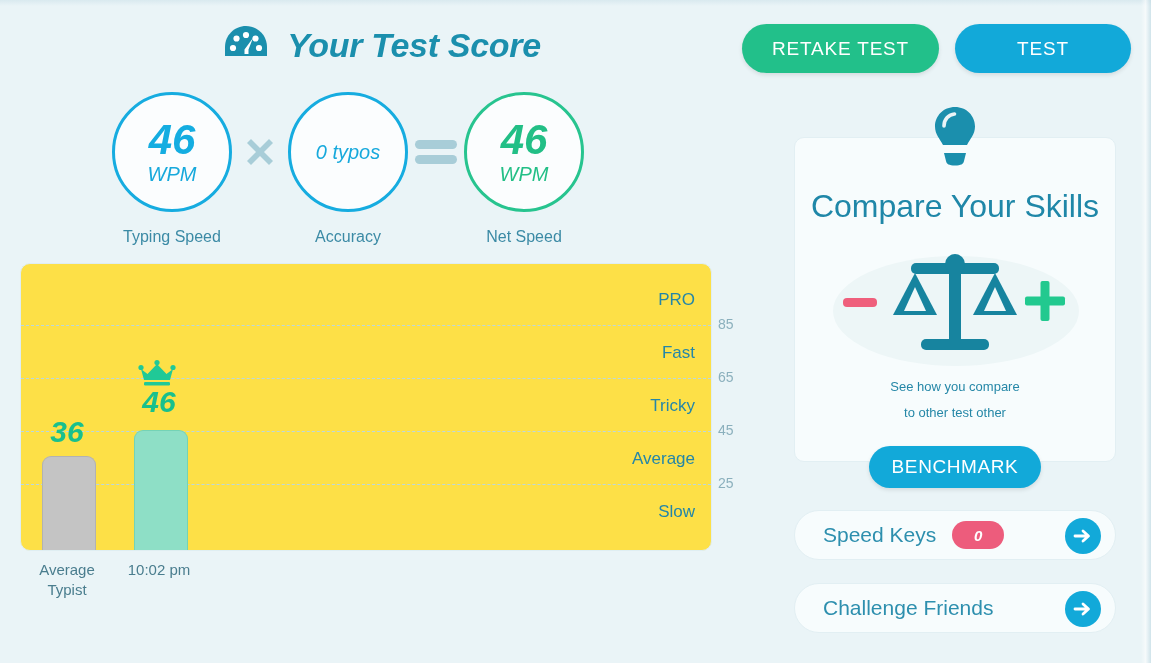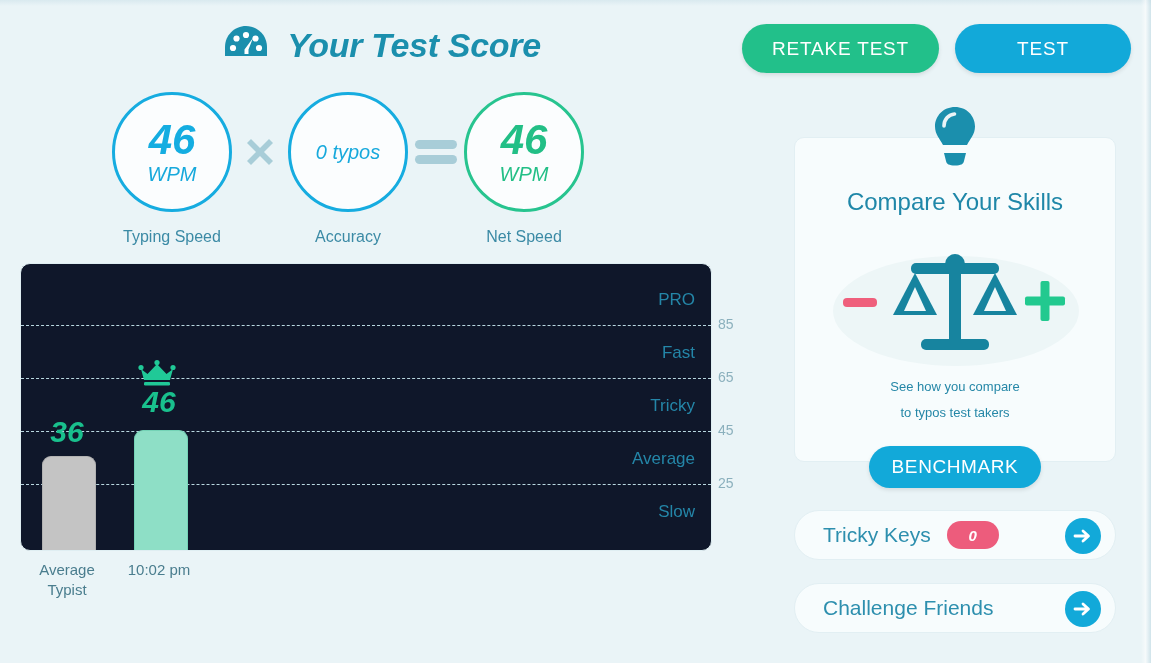--- a/index.html
+++ b/index.html
@@ -79,21 +79,21 @@
   .op {
     width: 56px; height: 120px;
     display:flex; align-items:center; justify-content:center;
     color:#a8cdd8;
   }
 
   
   .chart-card {
     position: absolute; left: 20px; top: 263px;
     width: 692px; height: 288px;
-    background: #0f172a;
+    background: #fde047;
     border: 1px solid #dfeef2;
     border-radius: 10px;
     box-sizing: border-box;
   }
   .chart-inner { position: absolute; inset: 0; }
   .gridline {
     position: absolute; left: 0; width: 100%;
     border-top: 1px dashed #b9d7e0; height: 0;
   }
   .band-label {
@@ -125,21 +125,21 @@
     position: absolute; left: 931px; top: 105px; width: 48px; height: 62px; z-index: 3;
   }
   .compare-card {
     position: absolute; left: 794px; top: 137px;
     width: 322px; height: 325px;
     background: #f7fcfd; border: 1px solid #e2eff3; border-radius: 10px;
     box-sizing: border-box;
   }
   .compare-title {
     position: absolute; top: 50px; left: 0; width: 100%;
-    text-align: center; font-size: 24px; color: #1f87a8;
+    text-align: center; font-size: 32px; color: #1f87a8;
   }
   .scale-ellipse {
     position: absolute; left: 38px; top: 118px; width: 246px; height: 110px;
     background: #edf6f7; border-radius: 50%;
   }
   .scale-svg { position: absolute; left: 92px; top: 115px; width: 136px; height: 110px; }
   .minus-sign {
     position: absolute; left: 48px; top: 160px; width: 34px; height: 9px;
     background: #ef5f7c; border-radius: 4px;
   }
@@ -322,38 +322,38 @@
 
     <span>
       <svg class="plus-sign" viewBox="0 0 44 44">
         <rect x="17.5" y="2" width="9" height="40" rx="2" fill="#22c98f"></rect>
         <rect x="2" y="17.5" width="40" height="9" rx="2" fill="#22c98f"></rect>
       </svg>
     </span>
 
     <div class="compare-text">
       <div>See how you compare</div>
-      <div>to typos test takers</div>
+      <div>to other test other</div>
     </div>
   </div>
 
   <span>
     <svg class="bulb-icon" viewBox="0 0 48 62">
       <path d="M24 2 C12.5 2 4 10.8 4 21.5 C4 29.5 9 34 12 40 L36 40 C39 34 44 29.5 44 21.5 C44 10.8 35.5 2 24 2 Z" fill="#1b8fad"></path>
       <path d="M13 21 C13 14 18 9.5 23.5 9" stroke="#eaf4f7" stroke-width="3.6" fill="none" stroke-linecap="round"></path>
       <rect x="13" y="41" width="22" height="6" fill="#f7fcfd"></rect>
       <path d="M13 48 L35 48 L33 56 C32.5 59 30 60.5 24 60.5 C18 60.5 15.5 59 15 56 Z" fill="#1b8fad"></path>
     </svg>
   </span>
 
   <button class="benchmark-btn">BENCHMARK</button>
 
   
   <div class="action-row r1">
-    <div class="action-label">Tricky Keys</div>
+    <div class="action-label">Speed Keys</div>
     <div class="count-badge">0</div>
     <div class="arrow-btn">
       <svg width="22" height="22" viewBox="0 0 22 22">
         <path d="M3 11 L16 11 M11 6 L16.5 11 L11 16" stroke="#fff" stroke-width="2.8" fill="none" stroke-linecap="round" stroke-linejoin="round"></path>
       </svg>
     </div>
   </div>
 
   <div class="action-row r2">
     <div class="action-label">Challenge Friends</div>

